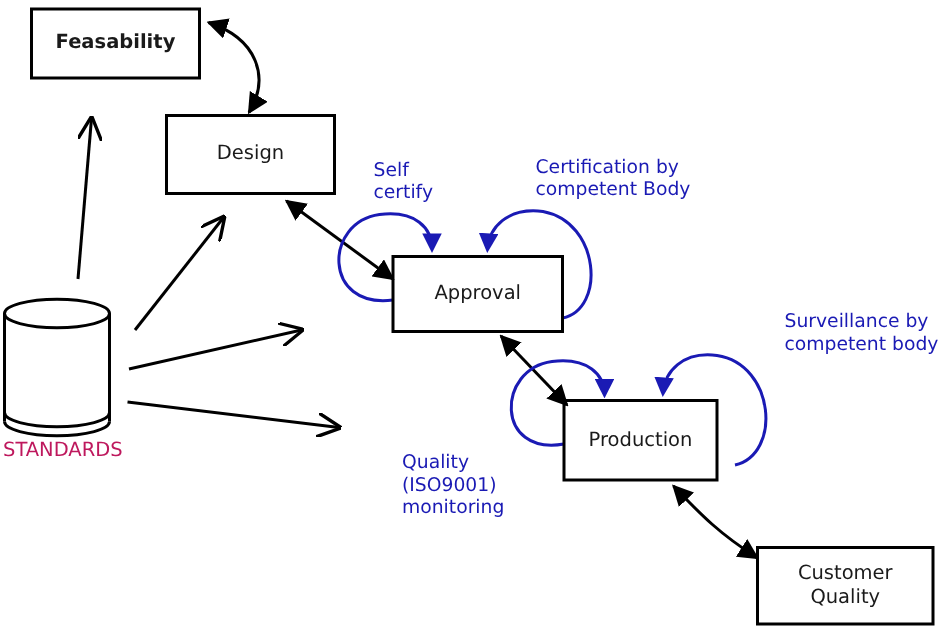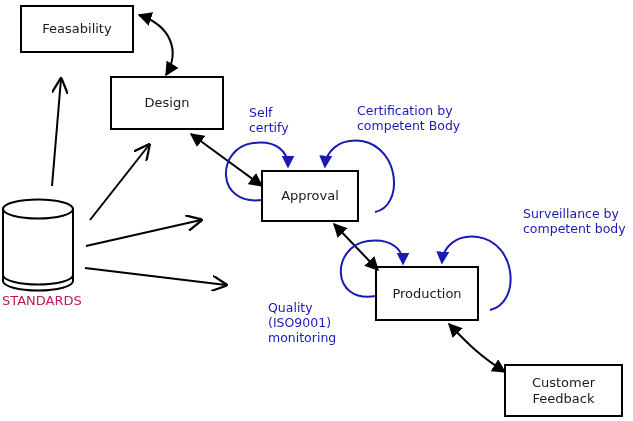--- a/index.html
+++ b/index.html
@@ -99,39 +99,39 @@
 
     <g>
       <path d="M 3 209 L 3 281" fill="none" stroke="#000000" stroke-width="2"></path>
       <path d="M 73 209 L 73 281" fill="none" stroke="#000000" stroke-width="2"></path>
       <ellipse cx="38" cy="209" rx="35" ry="9.5" fill="none" stroke="#000000" stroke-width="2"></ellipse>
       <path d="M 3 281 A 35 9.5 0 0 0 73 281" fill="none" stroke="#000000" stroke-width="2"></path>
       <path d="M 3 275 A 35 9.5 0 0 0 73 275" fill="none" stroke="#000000" stroke-width="2"></path>
     </g>
   </svg>
 
-  <div class="node-box" style="left:20px; top:5px; width:114px; height:48px;">
+  <div class="node-box" style="left:20px; top:5px; width:114px; height:48px;font-weight:bold;">
     <span class="node-label">Feasability</span>
   </div>
 
   <div class="node-box" style="left:110px; top:76px; width:114px; height:54px;">
     <span class="node-label">Design</span>
   </div>
 
-  <div class="node-box" style="left:261px; top:170px; width:98px; height:52px;">
+  <div class="node-box" style="left:261px; top:170px; width:115px; height:52px;">
     <span class="node-label">Approval</span>
   </div>
 
   <div class="node-box" style="left:375px; top:266px; width:104px; height:55px;">
     <span class="node-label">Production</span>
   </div>
 
   <div class="node-box" style="left:504px; top:364px; width:119px; height:53px;">
     <span class="node-label">Customer
-Feedback</span>
+Quality</span>
   </div>
 
   <div class="store-label" style="left:2px; top:293px;">STANDARDS</div>
 
   <div class="annotation" style="left:249px; top:105px;">Self
 certify</div>
 
   <div class="annotation" style="left:357px; top:103px;">Certification by
 competent Body</div>
 

